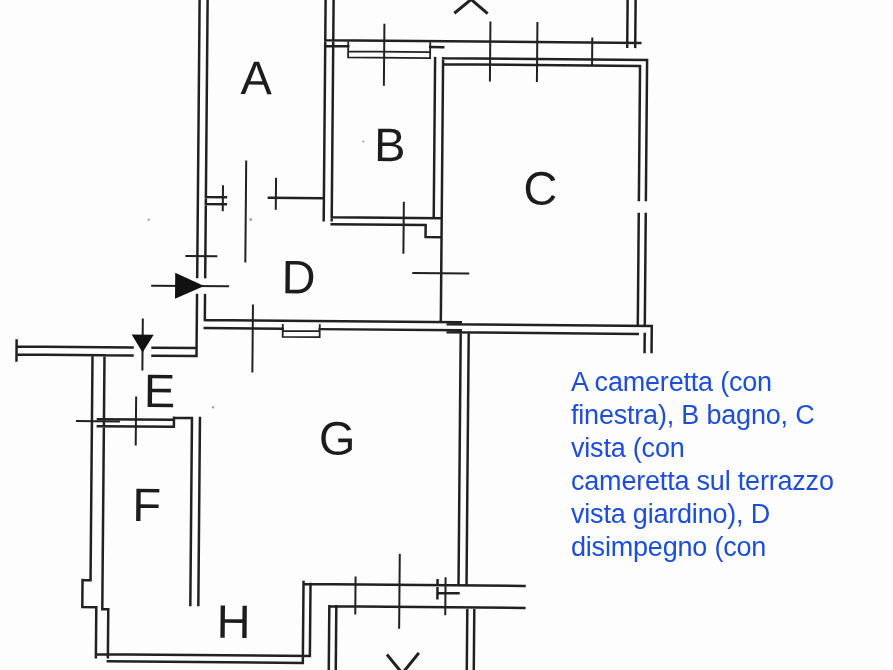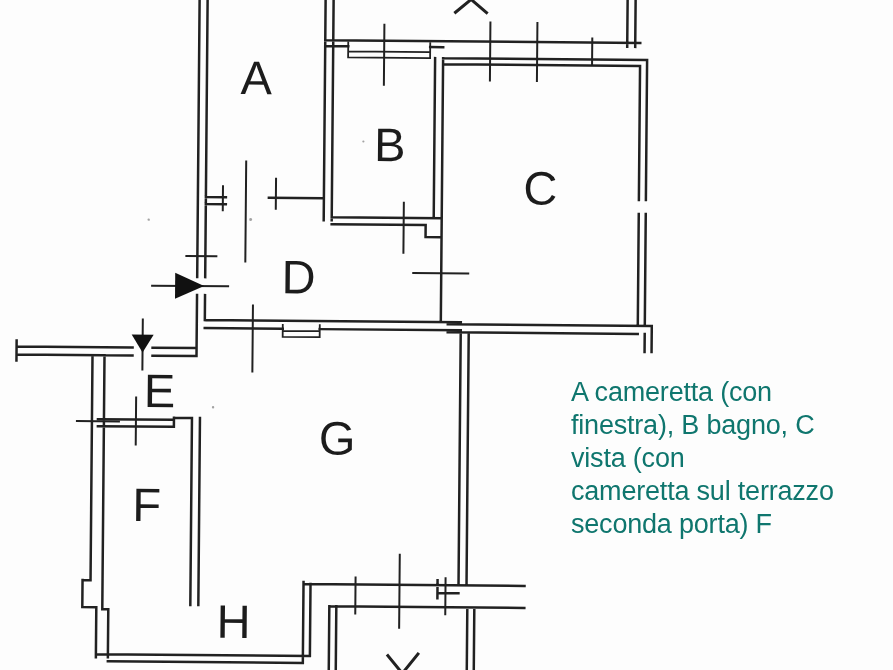--- a/index.html
+++ b/index.html
@@ -12,23 +12,22 @@
   .walls{stroke-width:2.5px;}
   .windows{stroke-width:1.8px;}
   .ticks{stroke-width:2px;stroke:#2a2a2a;}
   .xmarks{stroke-width:3px;stroke:#1a1a1a;stroke-linecap:round;}
   .room-letter{
     font-family:"Liberation Sans",sans-serif;font-size:47px;fill:#1c1c1c;
     text-anchor:middle;dominant-baseline:central;letter-spacing:1px;
   }
   .legend{
     position:absolute;left:571px;top:366px;width:320px;
-    font-size:27px;line-height:33px;color:#0f766e;letter-spacing:-0.2px;
+    font-size:27px;line-height:33px;color:#1d4ed8;letter-spacing:-0.2px;
     white-space:nowrap;
-    margin-top:10px;
   }
   .noise{fill:#4a4a4a;opacity:.5;}
 </style>
 </head>
 <body>
 
 <div class="stage">
 
   <svg class="plan-svg" viewBox="0 0 893 670">
     <g transform="rotate(0.5 420 300)">
@@ -113,16 +112,17 @@
       <text class="room-letter" x="339" y="439">G</text>
       <text class="room-letter" x="237" y="623">H</text>
     </g>
   </svg>
 
   <div class="legend">
     <div>A cameretta (con</div>
     <div>finestra), B bagno, C</div>
     <div>vista (con</div>
     <div>cameretta sul terrazzo</div>
-    <div>seconda porta) F</div>
+    <div>vista giardino), D</div>
+    <div>disimpegno (con</div>
   </div>
 
 </div>
 
 </body></html>

